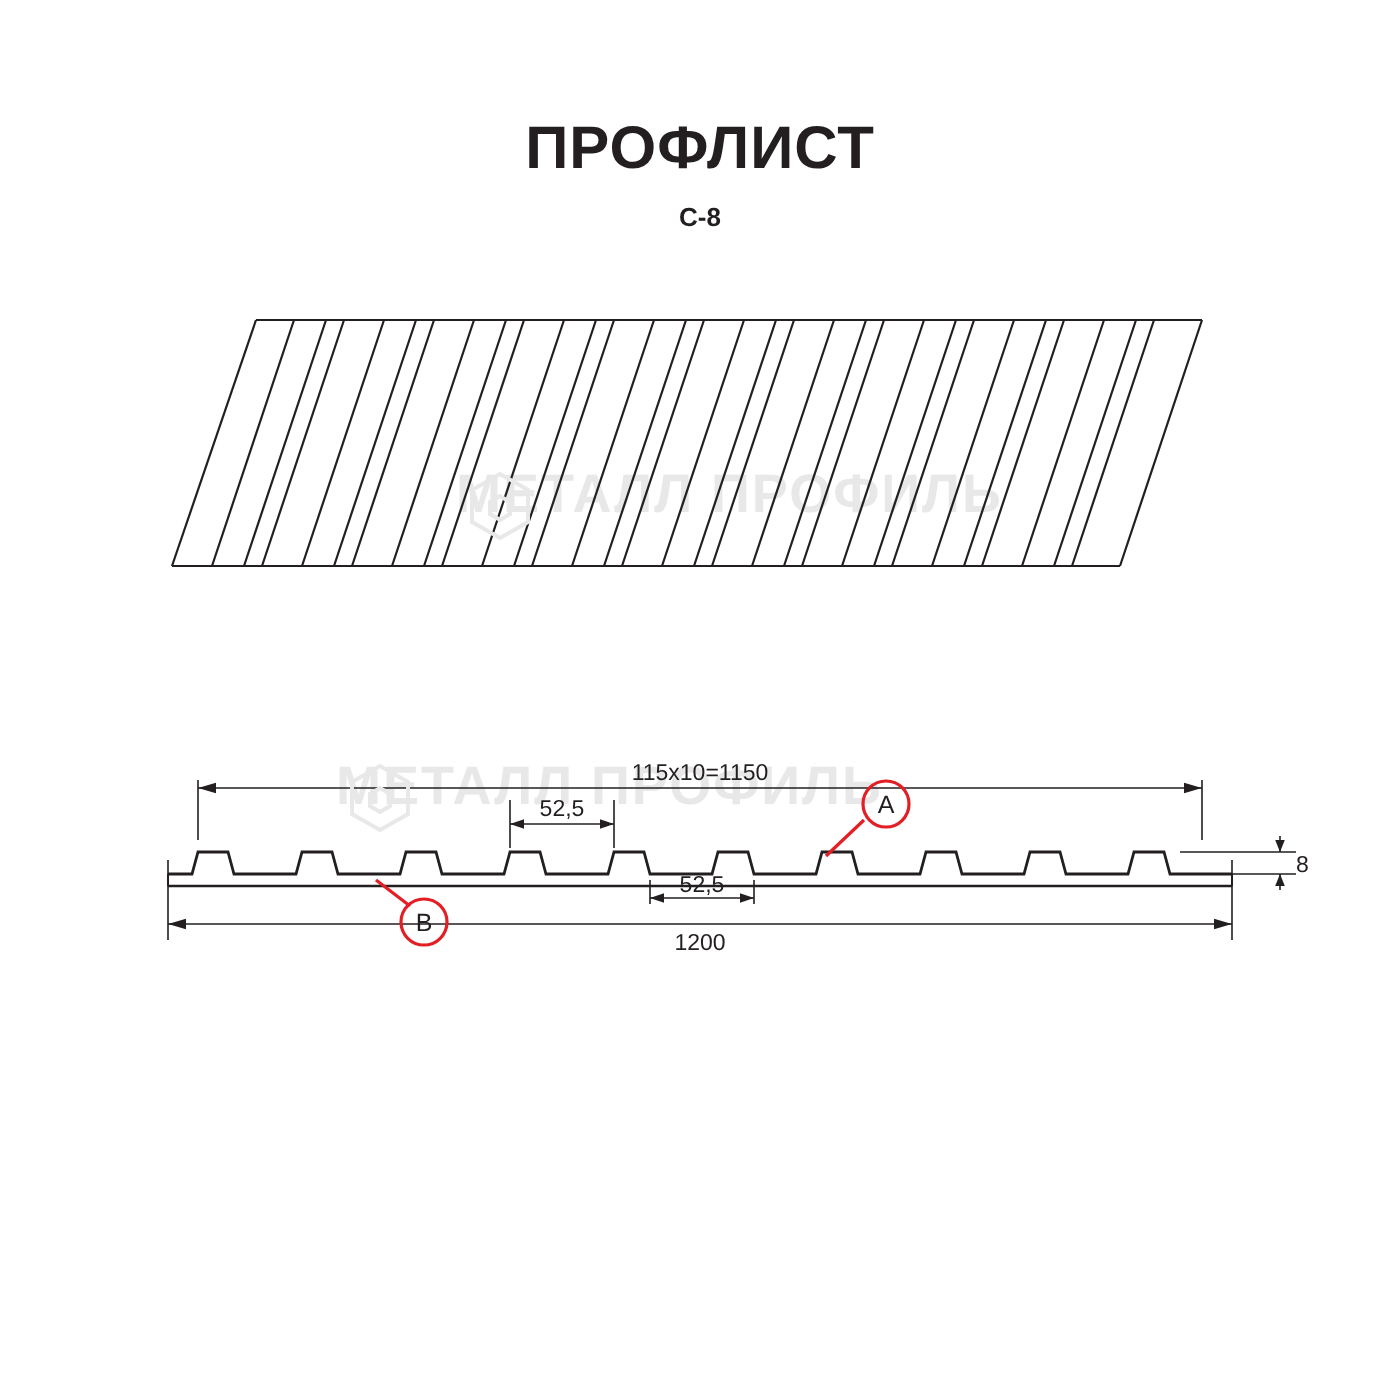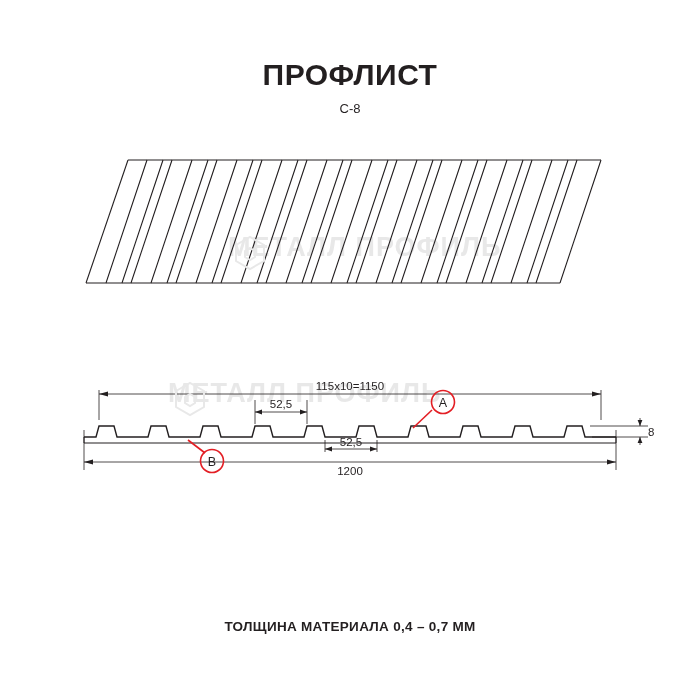--- a/index.html
+++ b/index.html
@@ -32,21 +32,21 @@
     letter-spacing: 0.5px;
     color: #231f20;
   }
   .subtitle {
     position: absolute;
     top: 101px;
     left: 0;
     width: 700px;
     text-align: center;
     font-size: 13px;
-    font-weight: normal;
+    font-weight: bold;
     color: #231f20;
   }
   .footer-note {
     position: absolute;
     top: 619px;
     left: 0;
     width: 700px;
     text-align: center;
     font-size: 13.5px;
     font-weight: bold;
@@ -216,15 +216,14 @@
     <g stroke="#e8e8e8" stroke-width="2" fill="none">
       <path d="M236 245 l14 -8 l14 8 l0 16 l-14 8 l-14 -8 z"></path>
       <path d="M245 251 l5 -3 l5 3 l0 6 l-5 3 l-5 -3 z"></path>
     </g>
     <g stroke="#e8e8e8" stroke-width="2" fill="none">
       <path d="M176 391 l14 -8 l14 8 l0 16 l-14 8 l-14 -8 z"></path>
       <path d="M185 397 l5 -3 l5 3 l0 6 l-5 3 l-5 -3 z"></path>
     </g>
   </svg>
 
-  <div class="footer-note">ТОЛЩИНА МАТЕРИАЛА 0,4 – 0,7 ММ</div>
 
 </div>
 
 </body></html>

